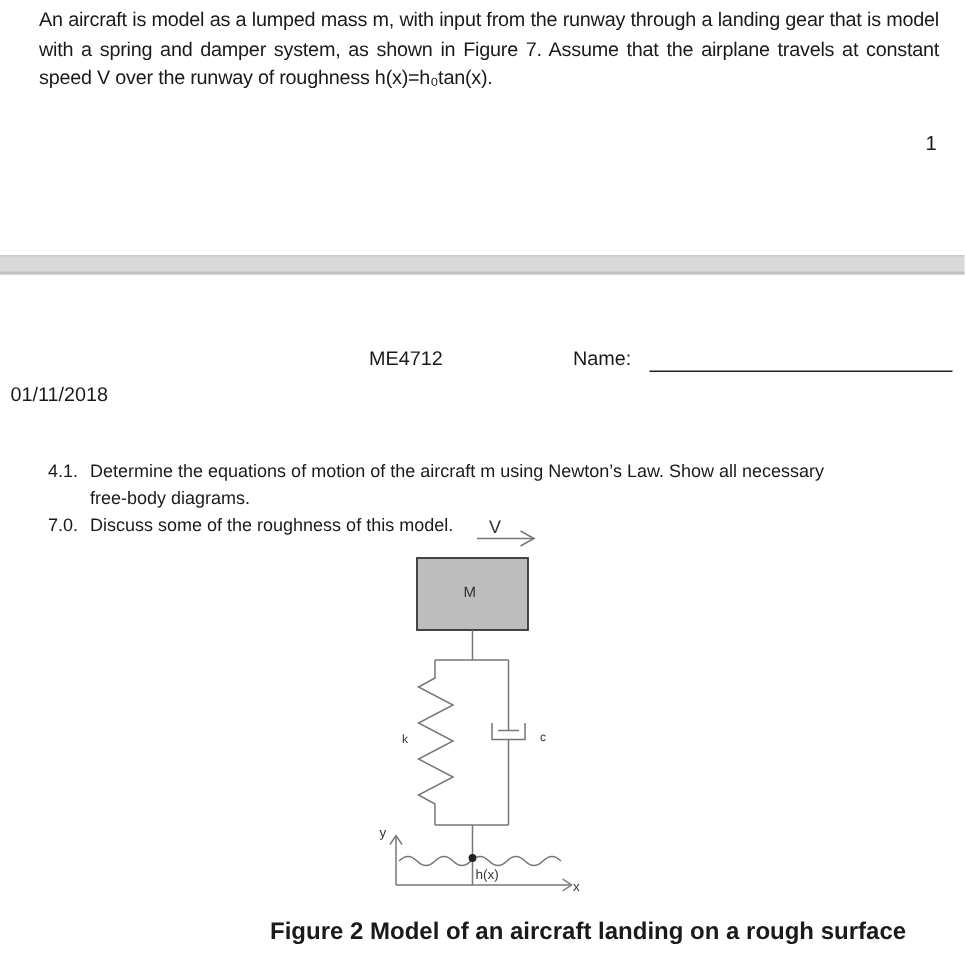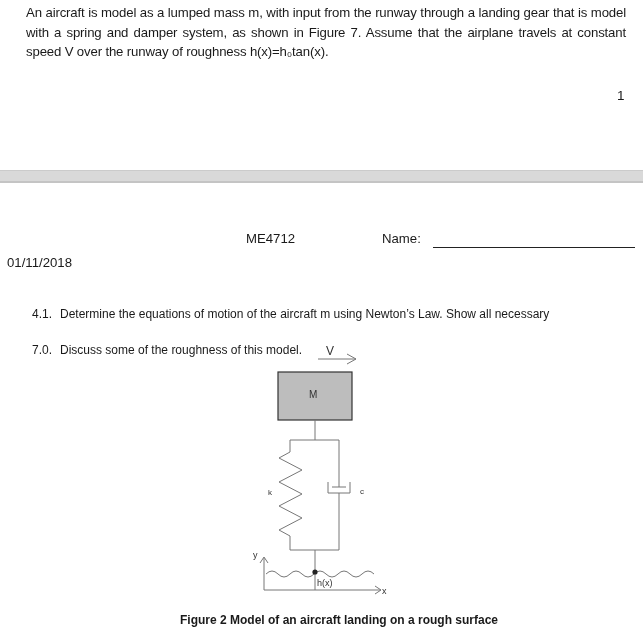--- a/index.html
+++ b/index.html
@@ -14,37 +14,38 @@
   .hdr-date { left: 7px; margin-top: 24px; }
   .hdr-course { left: 210px; margin-left: 36px; }
   .hdr-name { left: 382px; }
   .name-line { position: absolute; left: 433px; top: 247px; width: 202px; height: 0; border-top: 1px solid #222; }
   .q { position: absolute; left: 32px; font-size: 12px; line-height: 18px; width: 600px; margin-top: 28px; }
   .q .num { display: inline-block; width: 28px; }
   .q .cont { padding-left: 28px; }
   .q1 { top: 277px; }
   .q2 { top: 313px; }
   .diagram { position: absolute; left: 0; top: 0; width: 643px; height: 639px; }
-  .caption { position: absolute; left: 180px; top: 613px; font-size: 12px; font-weight: bold; }
+  .caption { position: absolute; left: 180px; top: 613px; font-size: 16px; font-weight: bold; }
 </style>
 </head>
 <body>
 
 <div class="para">An aircraft is model as a lumped mass m, with input from the runway through a landing gear that is model with a spring and damper system, as shown in Figure 7. Assume that the airplane travels at constant speed V over the runway of roughness h(x)=h₀tan(x).</div>
 <div class="page-num">1</div>
 
 <div class="divider"></div>
 
 <div class="hdr hdr-date">01/11/2018</div>
 <div class="hdr hdr-course">ME4712</div>
 <div class="hdr hdr-name">Name:</div>
 <div class="name-line"></div>
 
 <div class="q q1">
   <span class="num">4.1.</span><span>Determine the equations of motion of the aircraft m using Newton’s Law. Show all necessary</span>
+  <div class="cont">free-body diagrams.</div>
 </div>
 <div class="q q2">
   <span class="num">7.0.</span><span>Discuss some of the roughness of this model.</span>
 </div>
 
 <svg class="diagram" viewBox="0 0 643 639" width="643" height="639">
   <g stroke="#777" stroke-width="1" fill="none">
 
     <line x1="318" y1="359" x2="356" y2="359"></line>
     <polyline points="347,354 356,359 347,364"></polyline>

